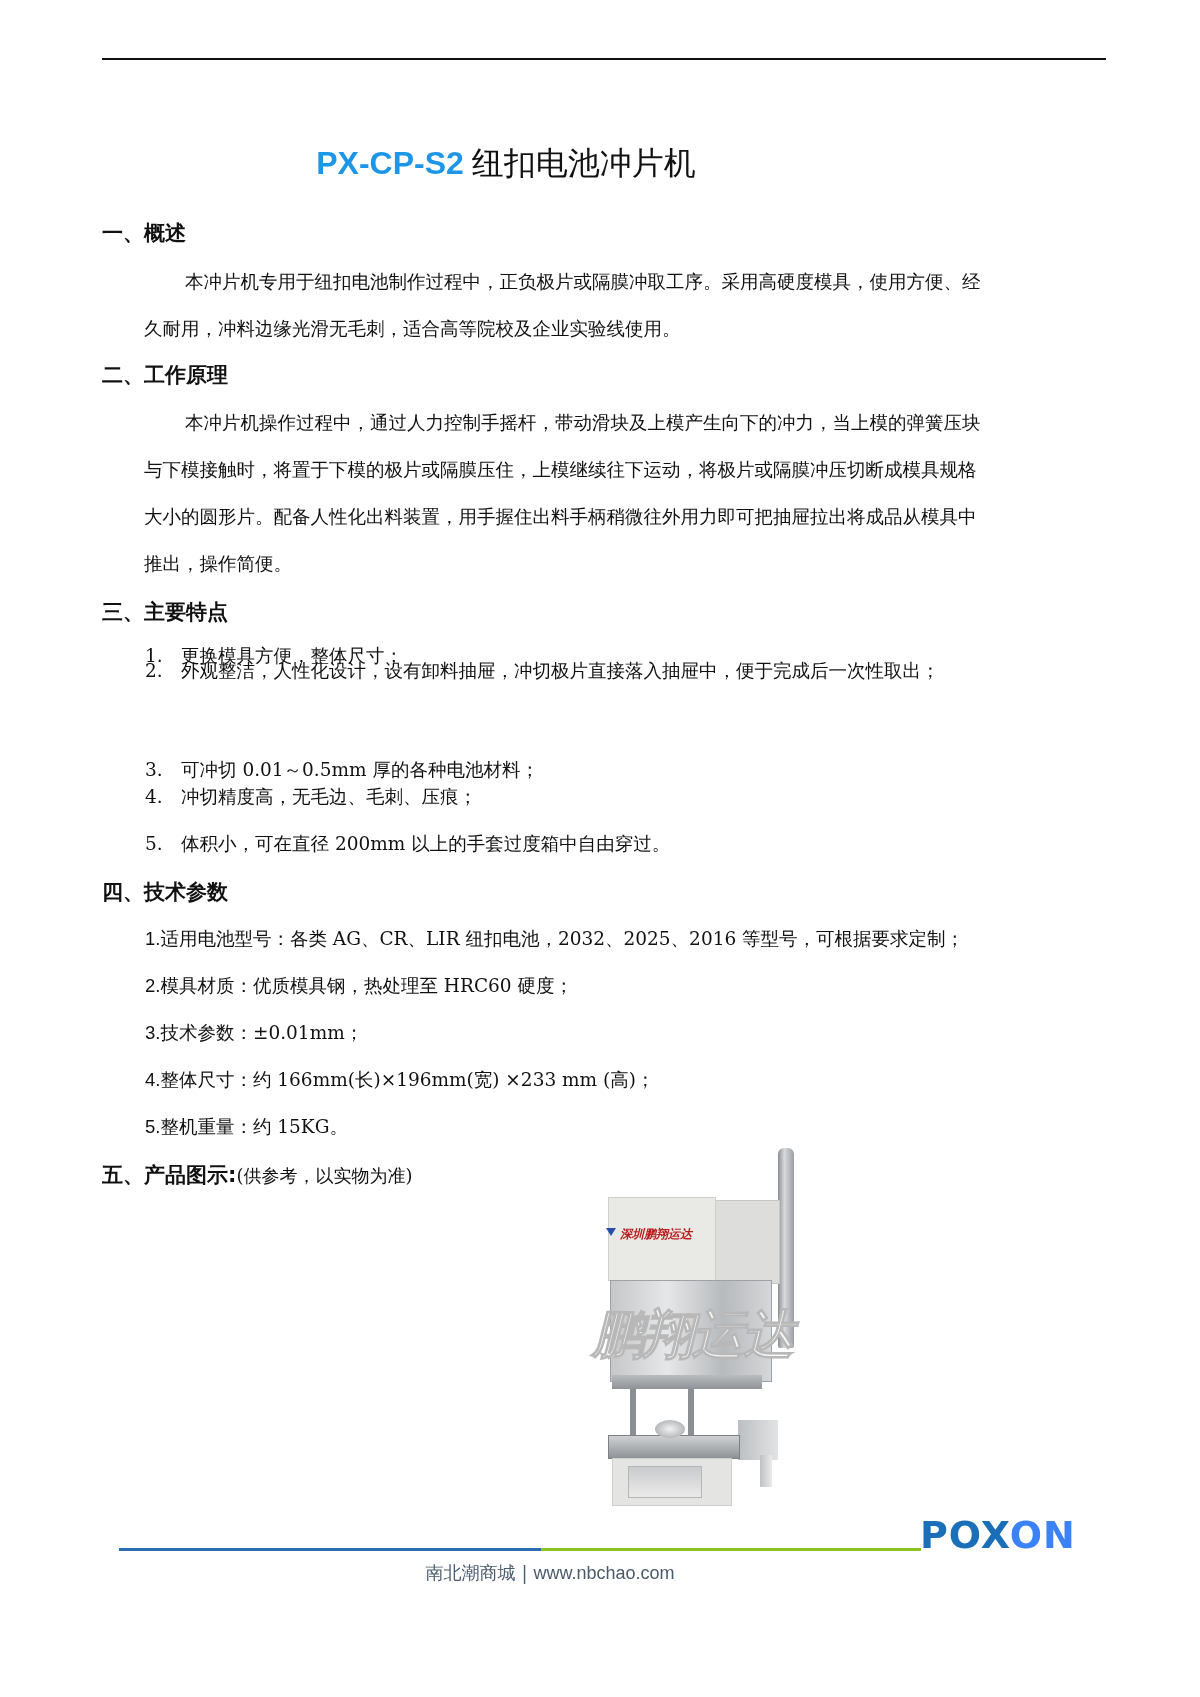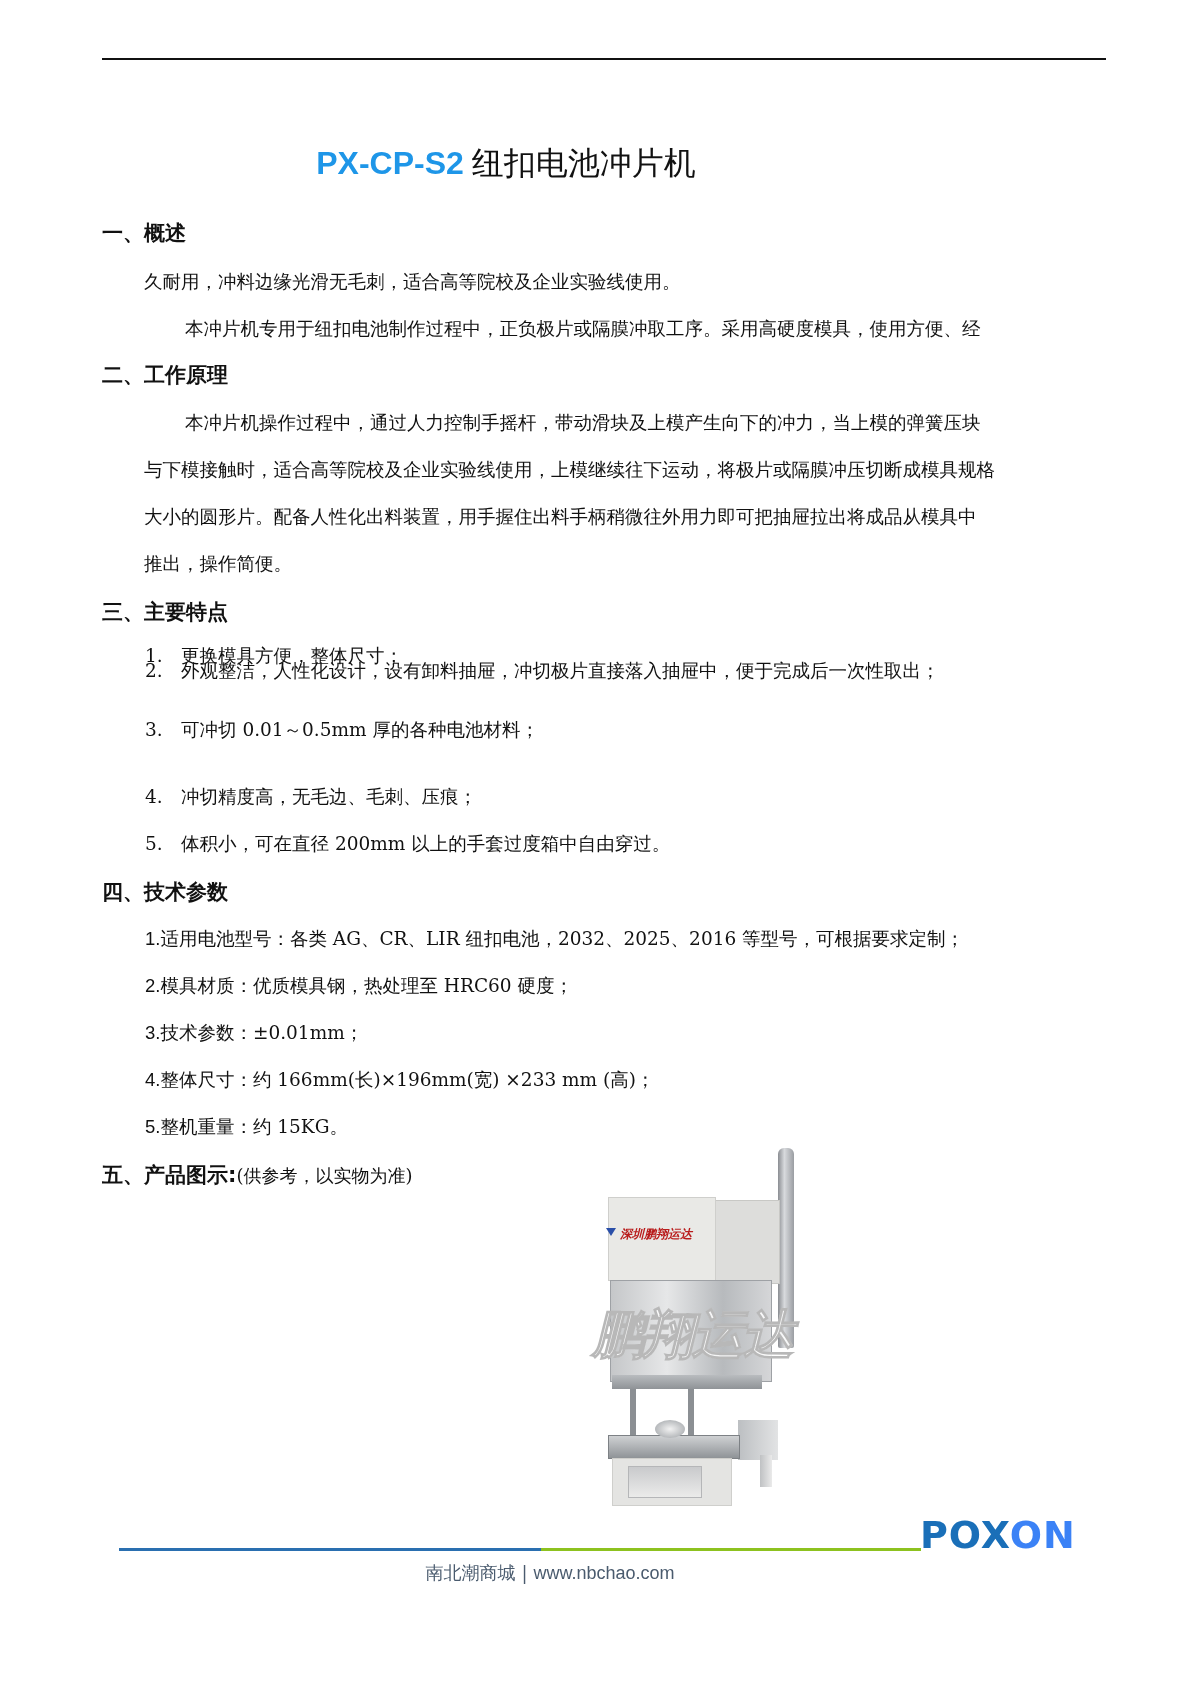--- a/index.html
+++ b/index.html
@@ -50,36 +50,36 @@
 <body>
 
 <div class="abs top-rule"></div>
 
 <div class="abs title">
   <span class="model">PX-CP-S2</span><span class="name">纽扣电池冲片机</span>
 </div>
 
 <div class="abs heading" style="top:219px;">一、概述</div>
 <div class="abs para" style="top:258px;">
+  <div><span class="indent"></span><span>本冲片机专用于纽扣电池制作过程中，正负极片或隔膜冲取工序。采用高硬度模具，使用方便、经</span></div>
   <div>久耐用，冲料边缘光滑无毛刺，适合高等院校及企业实验线使用。</div>
-  <div><span class="indent"></span><span>本冲片机专用于纽扣电池制作过程中，正负极片或隔膜冲取工序。采用高硬度模具，使用方便、经</span></div>
 </div>
 
 <div class="abs heading" style="top:361px;">二、工作原理</div>
 <div class="abs para" style="top:399px;">
   <div><span class="indent"></span><span>本冲片机操作过程中，通过人力控制手摇杆，带动滑块及上模产生向下的冲力，当上模的弹簧压块</span></div>
-  <div>与下模接触时，适合高等院校及企业实验线使用，上模继续往下运动，将极片或隔膜冲压切断成模具规格</div>
+  <div>与下模接触时，将置于下模的极片或隔膜压住，上模继续往下运动，将极片或隔膜冲压切断成模具规格</div>
   <div>大小的圆形片。配备人性化出料装置，用手握住出料手柄稍微往外用力即可把抽屉拉出将成品从模具中</div>
   <div>推出，操作简便。</div>
 </div>
 
 <div class="abs heading" style="top:598px;">三、主要特点</div>
 <div class="abs li" style="top:642px;"><span class="num">1.</span><span>更换模具方便，整体尺寸；</span></div>
 <div class="abs li" style="top:657px;"><span class="num">2.</span><span>外观整洁，人性化设计，设有卸料抽屉，冲切极片直接落入抽屉中，便于完成后一次性取出；</span></div>
-<div class="abs li" style="top:716px;"><span class="num">3.</span><span>可冲切 0.01～0.5mm 厚的各种电池材料；</span></div>
+<div class="abs li" style="top:756px;"><span class="num">3.</span><span>可冲切 0.01～0.5mm 厚的各种电池材料；</span></div>
 <div class="abs li" style="top:783px;"><span class="num">4.</span><span>冲切精度高，无毛边、毛刺、压痕；</span></div>
 <div class="abs li" style="top:830px;"><span class="num">5.</span><span>体积小，可在直径 200mm 以上的手套过度箱中自由穿过。</span></div>
 
 <div class="abs heading" style="top:878px;">四、技术参数</div>
 <div class="abs spec" style="top:925px;"><span class="num">1.</span><span>适用电池型号：各类 AG、CR、LIR 纽扣电池，2032、2025、2016 等型号，可根据要求定制；</span></div>
 <div class="abs spec" style="top:972px;"><span class="num">2.</span><span>模具材质：优质模具钢，热处理至 HRC60 硬度；</span></div>
 <div class="abs spec" style="top:1019px;"><span class="num">3.</span><span>技术参数：±0.01mm；</span></div>
 <div class="abs spec" style="top:1066px;"><span class="num">4.</span><span>整体尺寸：约 166mm(长)×196mm(宽) ×233 mm (高)；</span></div>
 <div class="abs spec" style="top:1113px;"><span class="num">5.</span><span>整机重量：约 15KG。</span></div>
 

